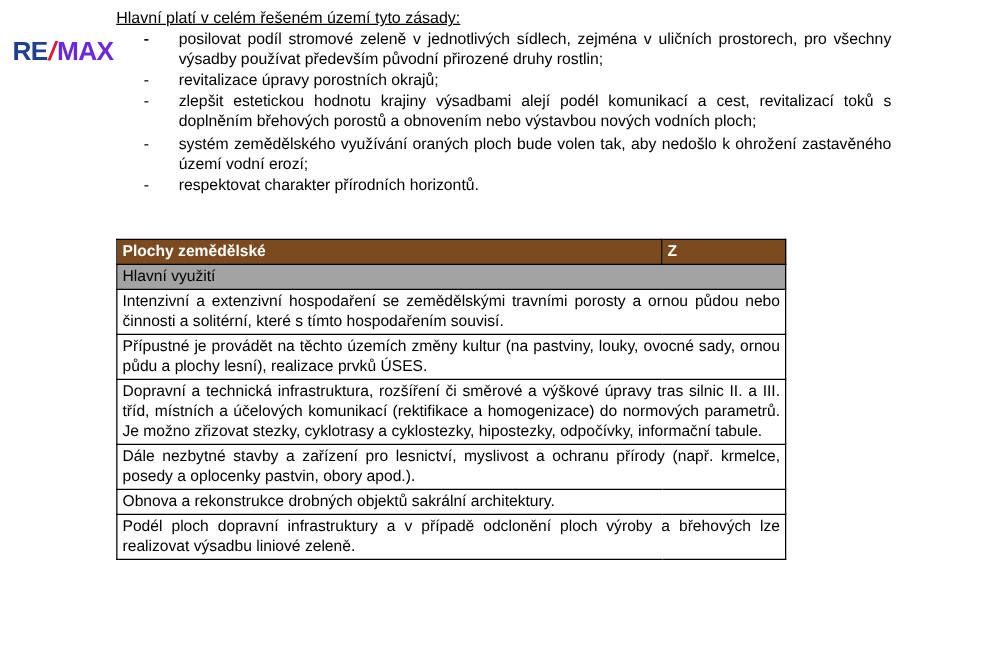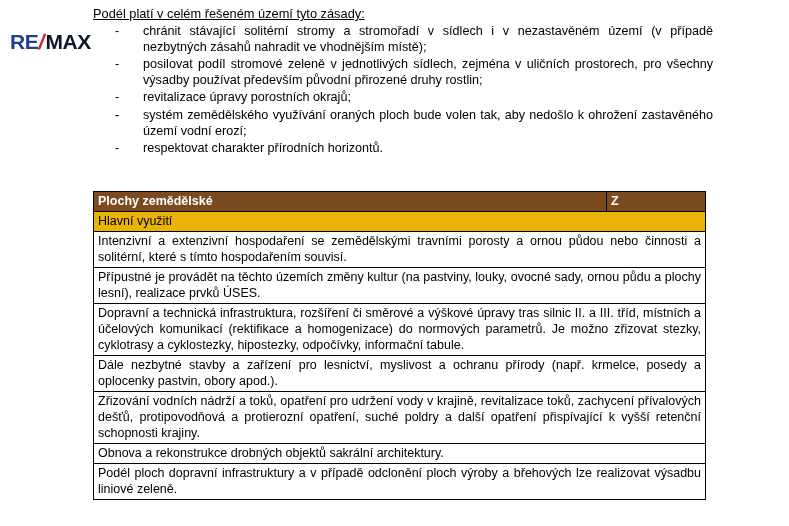--- a/index.html
+++ b/index.html
@@ -35,21 +35,21 @@
     letter-spacing: -0.5px;
   }
   .logo .re { color: #1f3f8f; }
   .logo .slash {
     color: #d81e30;
     font-weight: bold;
     transform: skewX(-12deg);
     display: inline-block;
     margin: 0 1px;
   }
-  .logo .max { color: #0f172a; }
+  .logo .max { color: #6d28d9; }
 
   
   .intro {
     position: absolute;
     left: 93px;
     top: 6px;
     width: 620px;
   }
   .intro-title {
     font-size: 12.8px;
@@ -78,64 +78,64 @@
 
   
   .tbl-wrap {
     position: absolute;
     left: 93px;
     top: 191px;
     width: 613px;
   }
   table.ploch {
     border-collapse: collapse;
-    width: 613px;
+    width: 536px;
     table-layout: fixed;
   }
   table.ploch td {
     border: 1px solid #000000;
     padding: 1px 4px 2px 4px;
     vertical-align: top;
     font-size: 12.5px;
     line-height: 1.28;
     text-align: justify;
   }
   tr.hdr td {
     background: #7b4a1e;
     color: #ffffff;
     font-weight: bold;
   }
   tr.sub td {
-    background: #eab308;
+    background: #a3a3a3;
     color: #000000;
     font-weight: normal;
   }
   td.code {
     width: 90px;
     text-align: left;
   }
 </style>
 </head>
 <body>
 
 <div class="page">
 
   <div class="logo">
     <span class="re">RE</span>
       <span class="slash">/</span>
       <span class="max">MAX</span>
   </div>
 
   <div class="intro">
-    <p class="intro-title">Podél platí v celém řešeném území tyto zásady:</p>
+    <p class="intro-title">Hlavní platí v celém řešeném území tyto zásady:</p>
     <ul class="dashlist">
-      <li><span class="dash">-</span><span>chránit stávající solitérní stromy a stromořadí v sídlech i v nezastavěném území (v případě nezbytných zásahů nahradit ve vhodnějším místě);</span></li>
+      <li><span class="dash">-</span></li>
       <li><span class="dash">-</span><span>posilovat podíl stromové zeleně v jednotlivých sídlech, zejména v uličních prostorech, pro všechny výsadby používat především původní přirozené druhy rostlin;</span></li>
       <li><span class="dash">-</span><span>revitalizace úpravy porostních okrajů;</span></li>
-      <li><span class="dash">-</span></li>
+      <li><span class="dash">-</span><span>zlepšit estetickou hodnotu krajiny výsadbami alejí podél komunikací a cest, revitalizací toků s doplněním břehových porostů a obnovením nebo výstavbou nových vodních ploch;</span></li>
       <li><span class="dash">-</span><span>systém zemědělského využívání oraných ploch bude volen tak, aby nedošlo k ohrožení zastavěného území vodní erozí;</span></li>
       <li><span class="dash">-</span><span>respektovat charakter přírodních horizontů.</span></li>
     </ul>
   </div>
 
   <div class="tbl-wrap">
     <table class="ploch">
       <tbody>
         <tr class="hdr">
           <td>Plochy zemědělské</td>
@@ -150,23 +150,20 @@
         <tr>
           <td colspan="2">Přípustné je provádět na těchto územích změny kultur (na pastviny, louky, ovocné sady, ornou půdu a plochy lesní), realizace prvků ÚSES.</td>
         </tr>
         <tr>
           <td colspan="2">Dopravní a technická infrastruktura, rozšíření či směrové a výškové úpravy tras silnic II. a III. tříd, místních a účelových komunikací (rektifikace a homogenizace) do normových parametrů. Je možno zřizovat stezky, cyklotrasy a cyklostezky, hipostezky, odpočívky, informační tabule.</td>
         </tr>
         <tr>
           <td colspan="2">Dále nezbytné stavby a zařízení pro lesnictví, myslivost a ochranu přírody (např. krmelce, posedy a oplocenky pastvin, obory apod.).</td>
         </tr>
         <tr>
-          <td colspan="2">Zřizování vodních nádrží a toků, opatření pro udržení vody v krajině, revitalizace toků, zachycení přívalových dešťů, protipovodňová a protierozní opatření, suché poldry a další opatření přispívající k vyšší retenční schopnosti krajiny.</td>
-        </tr>
-        <tr>
           <td colspan="2">Obnova a rekonstrukce drobných objektů sakrální architektury.</td>
         </tr>
         <tr>
           <td colspan="2">Podél ploch dopravní infrastruktury a v případě odclonění ploch výroby a břehových lze realizovat výsadbu liniové zeleně.</td>
         </tr>
       </tbody>
     </table>
   </div>
 
 </div>

